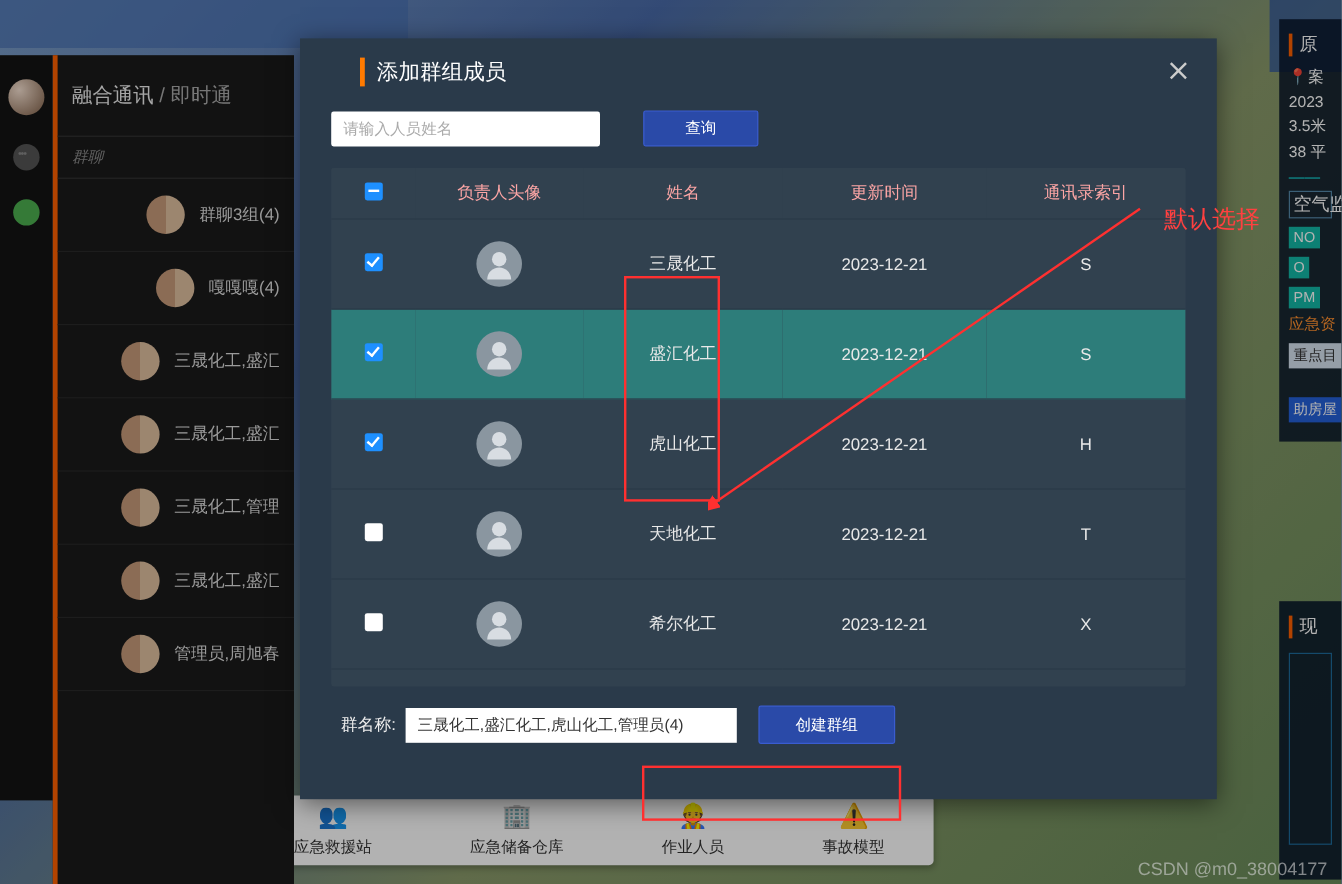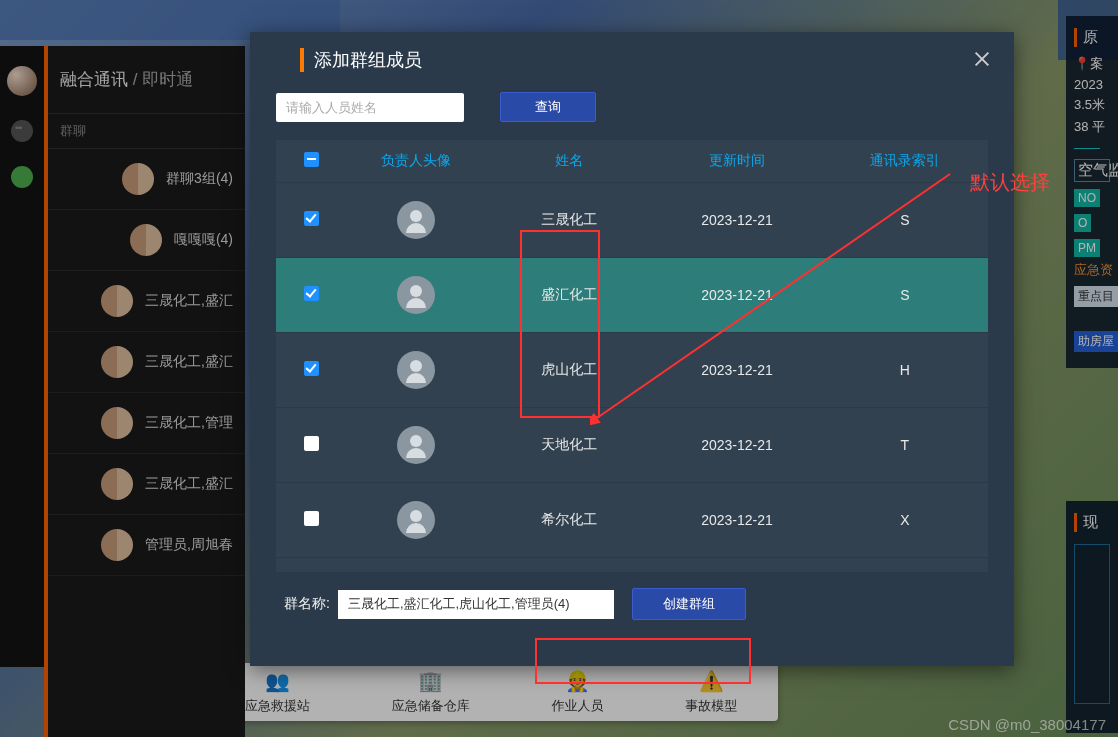--- a/index.html
+++ b/index.html
@@ -30,21 +30,21 @@
 }
 .sidebar-title { padding: 22px 12px; font-size: 17px; color: #eee; }
 .sidebar-title .sub { color: #aaa; }
 .search-row { display: flex; align-items: center; padding: 8px 10px; }
 .search-input {
   flex: 1; background: #2a2a2a; border: none; padding: 7px 8px;
   color: #aaa; outline: none; font-size: 13px;
 }
 .section-label {
   padding: 8px 12px; font-size: 13px; color: #888;
-  border-top: 1px solid #333; border-bottom: 1px solid #333;
+  border-top: 1px solid #333; border-bottom: 1px solid #333; font-style: italic;
 }
 .contact-item {
   display: flex; align-items: center; padding: 14px 12px;
   border-bottom: 1px solid #2a2a2a; font-size: 14px; color: #ddd;
   white-space: nowrap; overflow: hidden; justify-content: flex-end;
 }
 .avatar-circle {
   width: 32px; height: 32px; border-radius: 50%;
   background: radial-gradient(circle at 30% 30%, #f5d0b0, #d4a888);
   margin-right: 12px; flex-shrink: 0; position: relative;
@@ -101,40 +101,40 @@
 .modal-title { font-size: 18px; color: #fff; border-left: 4px solid #ff7a00; padding-left: 10px; }
 .modal-close { width: 20px; height: 20px; cursor: pointer; position: relative; }
 .modal-close::before, .modal-close::after {
   content:''; position:absolute; left:9px; top:0; width:2px; height:18px; background:#ccc;
 }
 .modal-close::before { transform: rotate(45deg); }
 .modal-close::after  { transform: rotate(-45deg); }
 .modal-body { padding: 4px 26px 20px; }
 .search-bar { display: flex; align-items: center; margin-bottom: 18px; }
 .modal-input {
-  width: 188px; padding: 7px 10px; border: none; border-radius: 2px;
+  width: 224px; padding: 7px 10px; border: none; border-radius: 2px;
   background: #fff; color: #737373; font-size: 13px; outline: none;
 }
 .modal-input::placeholder { color: #aaa; }
 .query-btn {
   margin-left: 36px; width: 96px; padding: 5px 0;
   background: #2a4aa8; border: 1px solid #3a5cd0; color: #fff;
   font-size: 13px; cursor: pointer; border-radius: 2px;
 }
 
 .table-wrap {
   background: #31414f; border-radius: 2px; position: relative;
   height: 432px; overflow: hidden;
 }
 .table { width: 100%; border-collapse: collapse; }
 .table th, .table td {
   padding: 18px 8px; text-align: center; color: #e8e8e8; font-size: 14px;
   font-weight: normal; border-bottom: 1px solid #2a3a48;
 }
-.table th { color: #0ea5e9; background: #31414f; padding-top: 12px; padding-bottom: 12px; }
+.table th { color: #fca5a5; background: #31414f; padding-top: 12px; padding-bottom: 12px; }
 .table tr.selected td { background: #2d7d7a; }
 .chk {
   width: 15px; height: 15px; display: inline-block;
   background: #1e90ff; border-radius: 2px; position: relative;
 }
 .chk::after {
   content:''; position:absolute; left:4px; top:1px;
   width:4px; height:8px; border:2px solid #fff; border-top:none; border-left:none;
   transform: rotate(40deg);
 }

